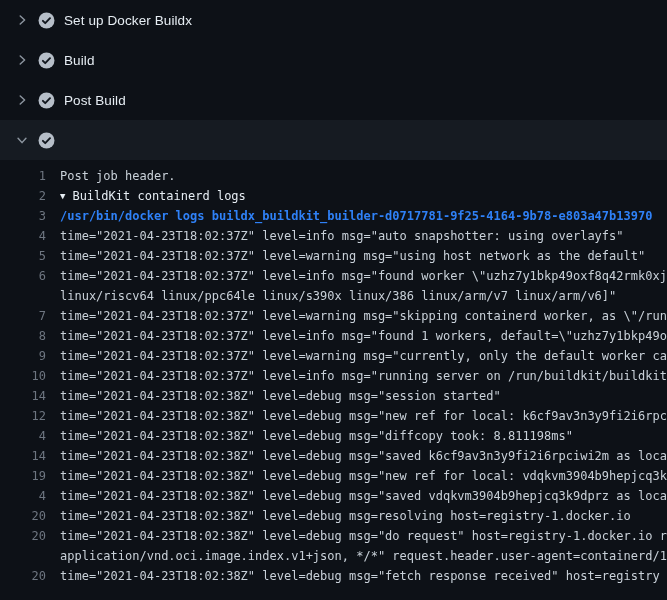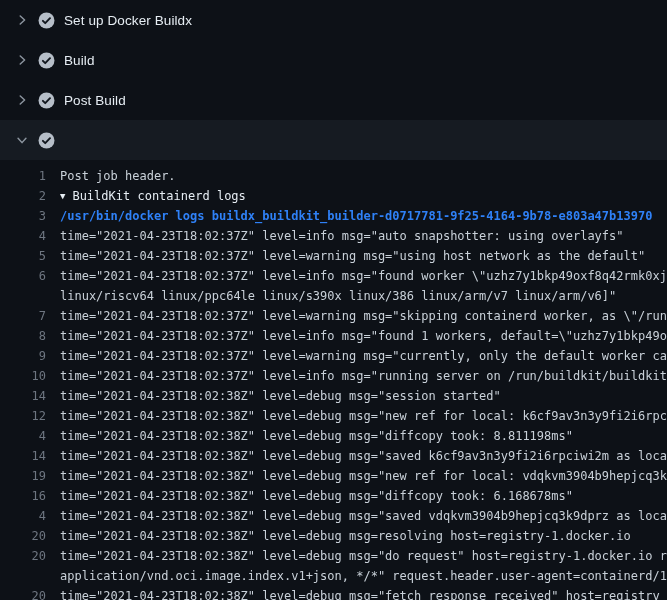--- a/index.html
+++ b/index.html
@@ -208,24 +208,20 @@
   <div class="log-row type-plain">
     <span class="ln">14</span>
     <span class="lt"><span class="lt-text">time="2021-04-23T18:02:38Z" level=debug msg="saved k6cf9av3n3y9fi2i6rpciwi2m as loca</span></span>
   </div>
 
   <div class="log-row type-plain">
     <span class="ln">19</span>
     <span class="lt"><span class="lt-text">time="2021-04-23T18:02:38Z" level=debug msg="new ref for local: vdqkvm3904b9hepjcq3k</span></span>
   </div>
 
-  <div class="log-row type-plain">
-    <span class="ln">16</span>
-    <span class="lt"><span class="lt-text">time="2021-04-23T18:02:38Z" level=debug msg="diffcopy took: 6.168678ms"</span></span>
-  </div>
 
   <div class="log-row type-plain">
     <span class="ln">4</span>
     <span class="lt"><span class="lt-text">time="2021-04-23T18:02:38Z" level=debug msg="saved vdqkvm3904b9hepjcq3k9dprz as loca</span></span>
   </div>
 
   <div class="log-row type-plain">
     <span class="ln">20</span>
     <span class="lt"><span class="lt-text">time="2021-04-23T18:02:38Z" level=debug msg=resolving host=registry-1.docker.io</span></span>
   </div>

